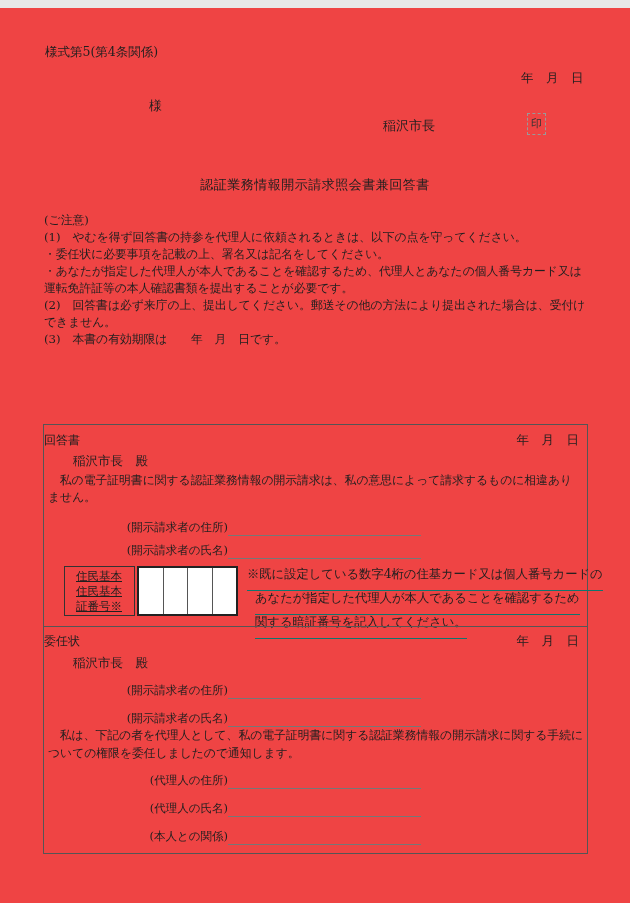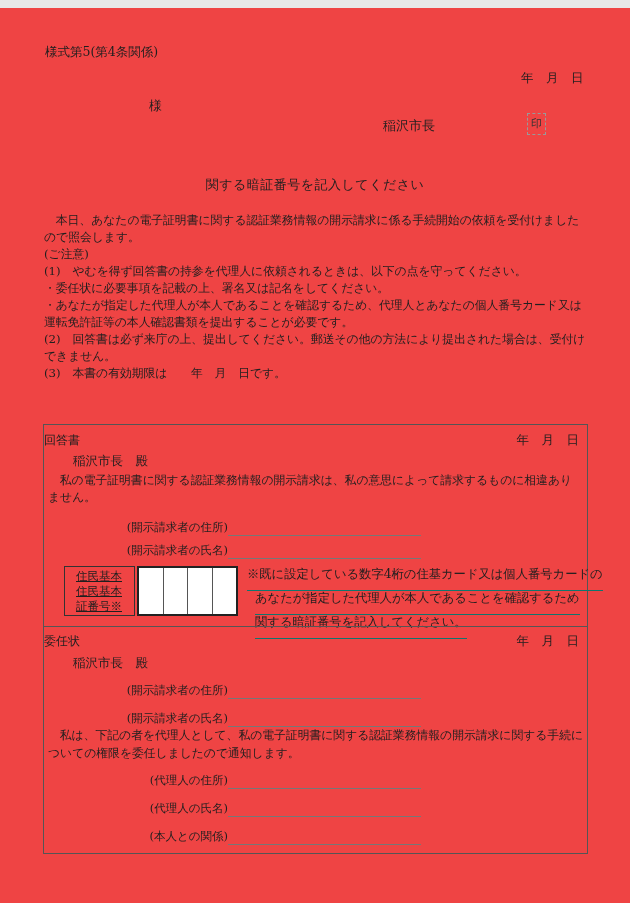--- a/index.html
+++ b/index.html
@@ -78,24 +78,23 @@
 </head>
 <body>
 
 <div class="page">
 
   <div class="abs form-number">様式第5(第4条関係)</div>
   <div class="abs date-top">年　月　日</div>
   <div class="abs addressee">様</div>
   <div class="abs mayor">稲沢市長</div>
   <div class="abs seal">印</div>
-  <div class="abs doc-title">関する暗証番号を記入してください</div>
+  <div class="abs doc-title">認証業務情報開示請求照会書兼回答書</div>
 
   <div class="abs notice">
-    <p>　本日、あなたの電子証明書に関する認証業務情報の開示請求に係る手続開始の依頼を受付けましたので照会します。</p>
     <p>(ご注意)</p>
     <p>(1)　やむを得ず回答書の持参を代理人に依頼されるときは、以下の点を守ってください。</p>
     <p>・委任状に必要事項を記載の上、署名又は記名をしてください。</p>
     <p>・あなたが指定した代理人が本人であることを確認するため、代理人とあなたの個人番号カード又は運転免許証等の本人確認書類を提出することが必要です。</p>
     <p>(2)　回答書は必ず来庁の上、提出してください。郵送その他の方法により提出された場合は、受付けできません。</p>
     <p>(3)　本書の有効期限は　　年　月　日です。</p>
   </div>
 
   <div class="abs formbox">
 

